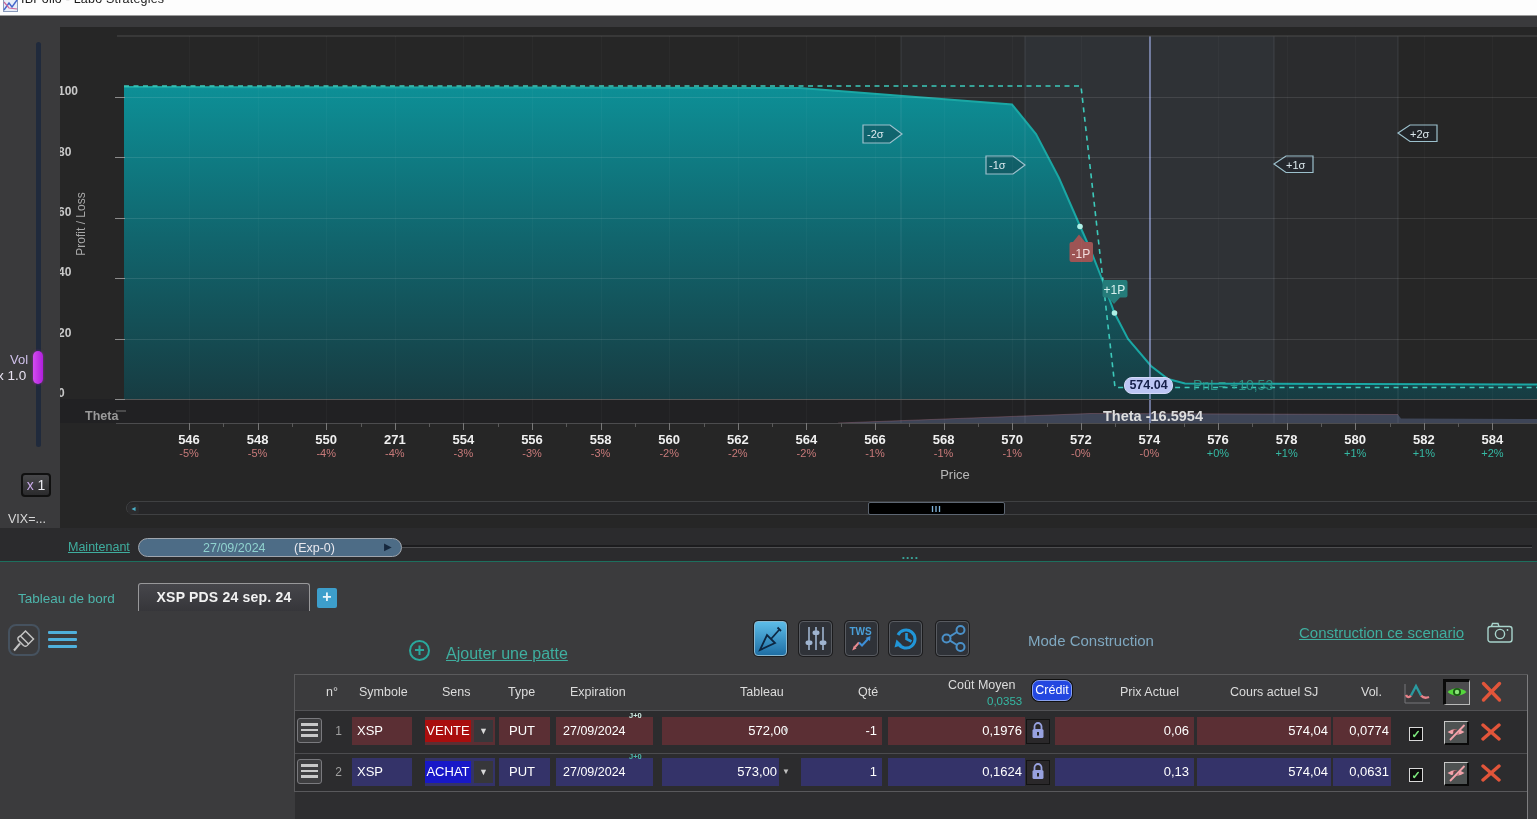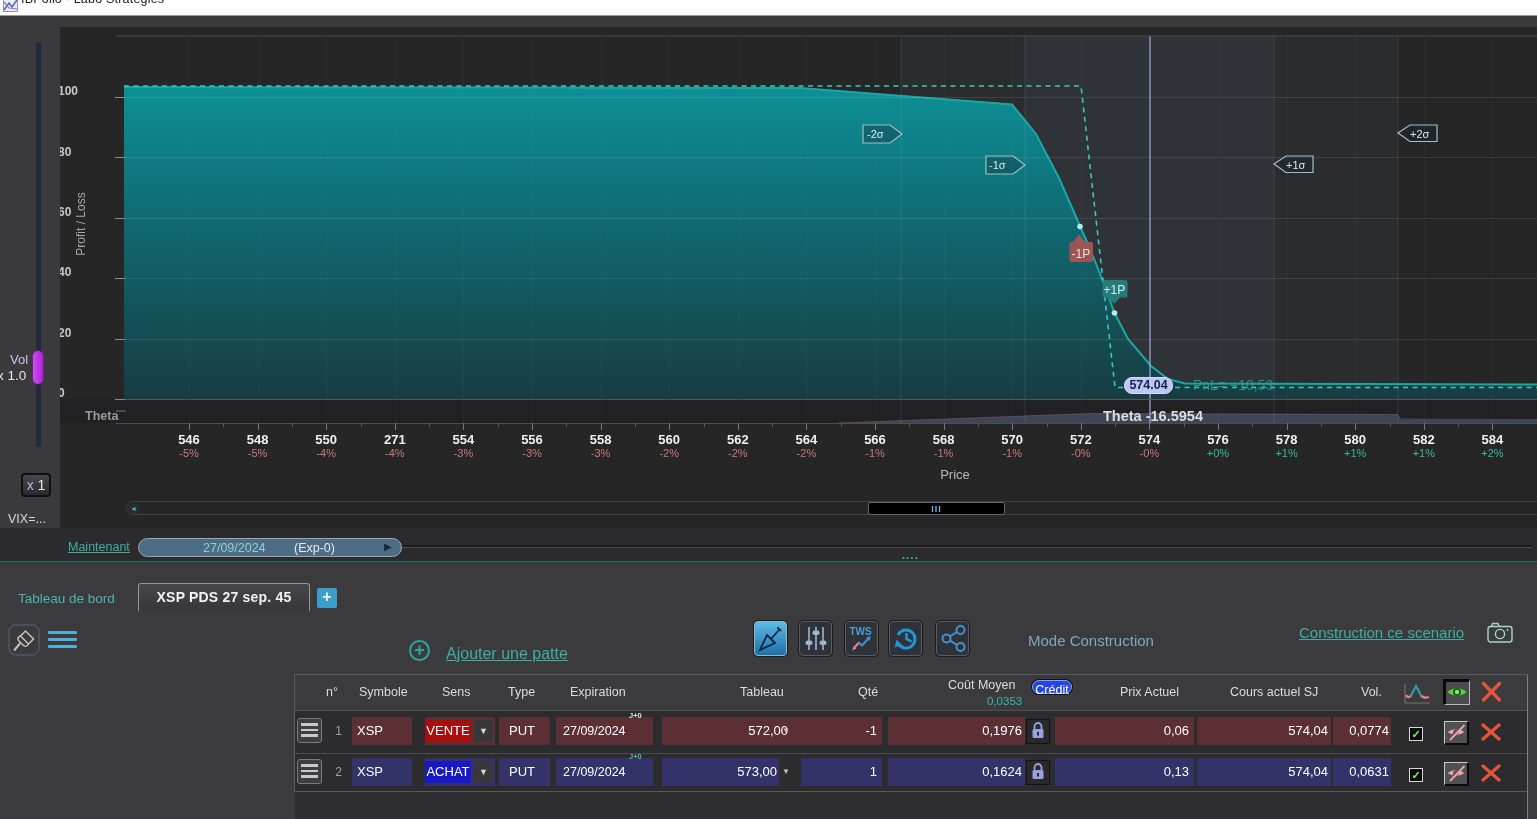--- a/index.html
+++ b/index.html
@@ -252,21 +252,21 @@
       <div class="abs" style="left:64px;top:2px;font-size:12.5px;color:#8fd2ce">27/09/2024</div>
       <div class="abs" style="left:155px;top:2px;font-size:12.5px;color:#e8e8ee">(Exp-0)</div>
       <div class="abs" style="left:245px;top:2px;font-size:10px;color:#16283e">▶</div>
     </div>
   </div>
   <div class="abs" id="greenline"></div>
   <div class="abs" style="left:902px;top:553px;font-size:8px;color:#3aa89c;letter-spacing:1.5px">••••</div>
 
   <div class="abs" id="bottom">
     <div class="abs teal" style="left:18px;top:29px;font-size:13.5px">Tableau de bord</div>
-    <div class="abs" style="left:138px;top:21px;width:172px;height:28px;background:linear-gradient(180deg,#46464b,#36363a);border:1px solid #98989a;border-bottom:none;border-radius:3px 3px 0 0;color:#f2f2f2;font-weight:bold;font-size:14px;text-align:center;line-height:27px;letter-spacing:0.2px">XSP PDS 27 sep. 45</div>
+    <div class="abs" style="left:138px;top:21px;width:172px;height:28px;background:linear-gradient(180deg,#46464b,#36363a);border:1px solid #98989a;border-bottom:none;border-radius:3px 3px 0 0;color:#f2f2f2;font-weight:bold;font-size:14px;text-align:center;line-height:27px;letter-spacing:0.2px">XSP PDS 24 sep. 24</div>
     <div class="abs" style="left:317px;top:26px;width:20px;height:20px;background:#3d9ecb;border-radius:2px;color:#eaf5fb;font-weight:bold;font-size:16px;text-align:center;line-height:18px">+</div>
 
     <div class="abs" style="left:8px;top:62px;width:32px;height:32px;border:2px solid #46525f;border-radius:8px">
       <svg width="28" height="28" viewBox="0 0 28 28" fill="none" stroke="#c4c4c4" stroke-width="1.5">
           <path d="M15.5 5 L23.5 13 L18.5 18 L10.5 10 Z"></path>
           <path d="M10.5 10 Q6.5 11.5 8.5 14.5 L13.5 19.5 Q16.5 21.5 18.5 18"></path>
           <line x1="4" y1="24.5" x2="10" y2="17.5" stroke-width="2"></line>
         </svg>
     </div>
 
@@ -346,21 +346,21 @@
     <div class="hdr" style="left:442px;top:123px">Sens</div>
     <div class="hdr" style="left:508px;top:123px">Type</div>
     <div class="hdr" style="left:570px;top:123px">Expiration</div>
     <div class="hdr" style="left:740px;top:123px">Tableau</div>
     <div class="hdr" style="left:858px;top:123px">Qté</div>
     <div class="hdr" style="left:1120px;top:123px">Prix Actuel</div>
     <div class="hdr" style="left:1230px;top:123px">Cours actuel SJ</div>
     <div class="hdr" style="left:1361px;top:123px">Vol.</div>
     <div class="hdr" style="left:948px;top:116px">Coût Moyen</div>
     <div class="abs" style="left:987px;top:133px;font-size:11.5px;color:#35b9a4">0,0353</div>
-    <div class="abs" style="left:1032px;top:118px;width:40px;height:14px;background:#2347e0;border:1px solid #8aa2f0;border-radius:7px;box-shadow:0 0 0 1px #111;color:#fff;font-size:12.5px;text-align:center;line-height:19px">Crédit</div>
+    <div class="abs" style="left:1032px;top:118px;width:40px;height:21px;background:#2347e0;border:1px solid #8aa2f0;border-radius:7px;box-shadow:0 0 0 1px #111;color:#fff;font-size:12.5px;text-align:center;line-height:19px">Crédit</div>
     <svg class="abs" style="left:1403px;top:121px" width="28" height="22" viewBox="0 0 28 22">
         <path d="M2 1 L2 20 M2 20 L27 20" stroke="#77777a" stroke-width="1"></path>
         <path d="M3 12 Q5 16 8 12.5" fill="none" stroke="#e8828a" stroke-width="2.4"></path>
         <path d="M18 12.5 Q21 16 26 14" fill="none" stroke="#e8828a" stroke-width="2.4"></path>
         <path d="M8 12.5 L13 3 L18 12.5" fill="none" stroke="#2a9aa0" stroke-width="2.4"></path>
       </svg>
     <div class="abs" style="left:1443px;top:117px;width:27px;height:26px;background:#4c4c4e;border-top:3px solid #0a0a0a;border-left:3px solid #0a0a0a;border-right:1.5px solid #bababa;border-bottom:1.5px solid #bababa">
 <svg width="22" height="20" viewBox="0 0 22 20">
           <path d="M1.5 10 Q11 2.5 20.5 10 Q11 17.5 1.5 10 Z" fill="#55d83c"></path>
           <circle cx="11" cy="10" r="4" fill="#1a5a14"></circle>

